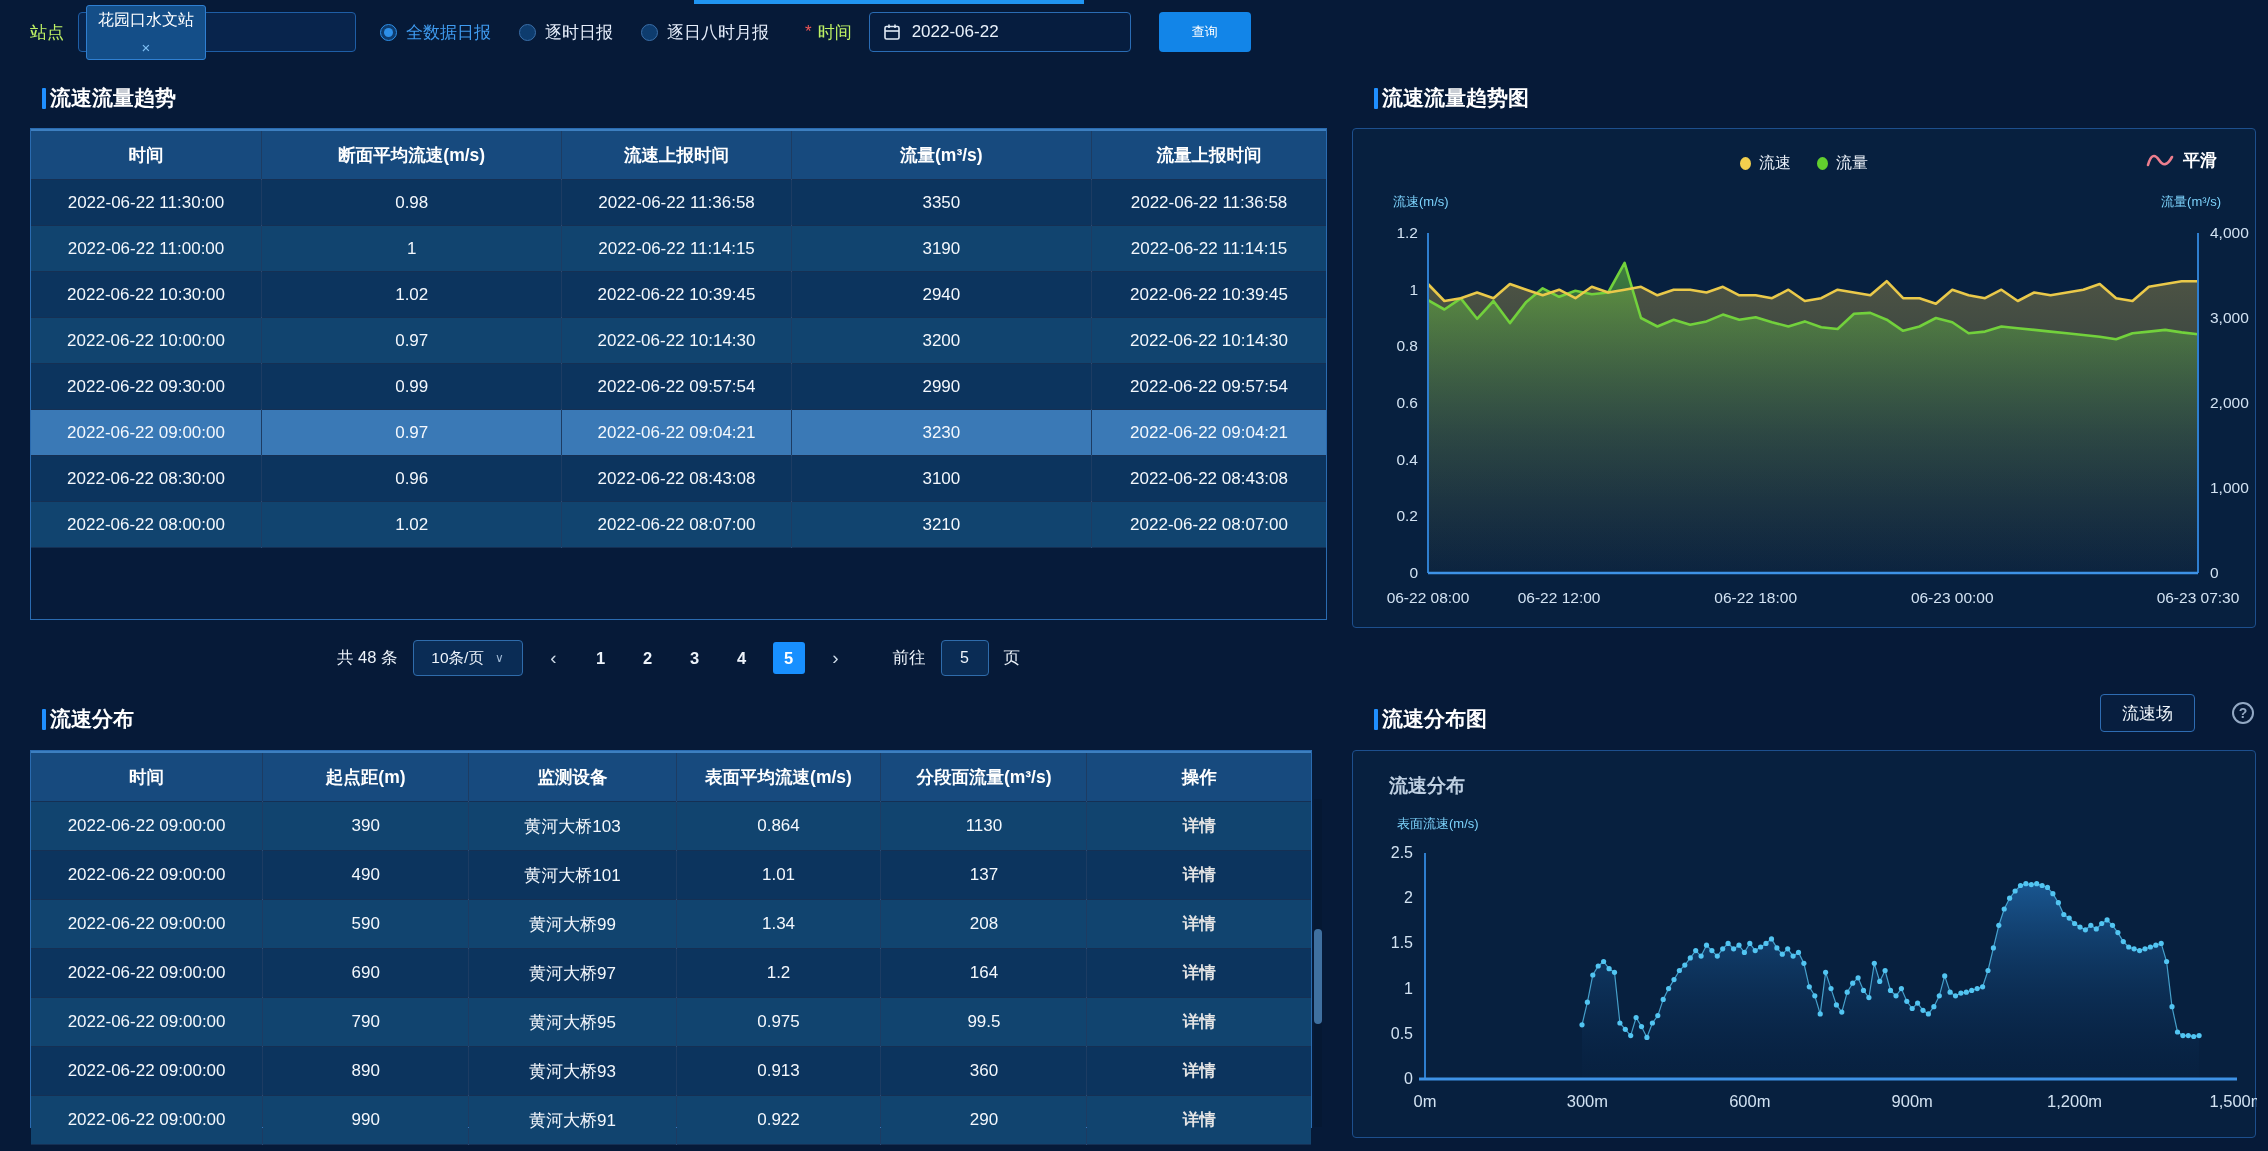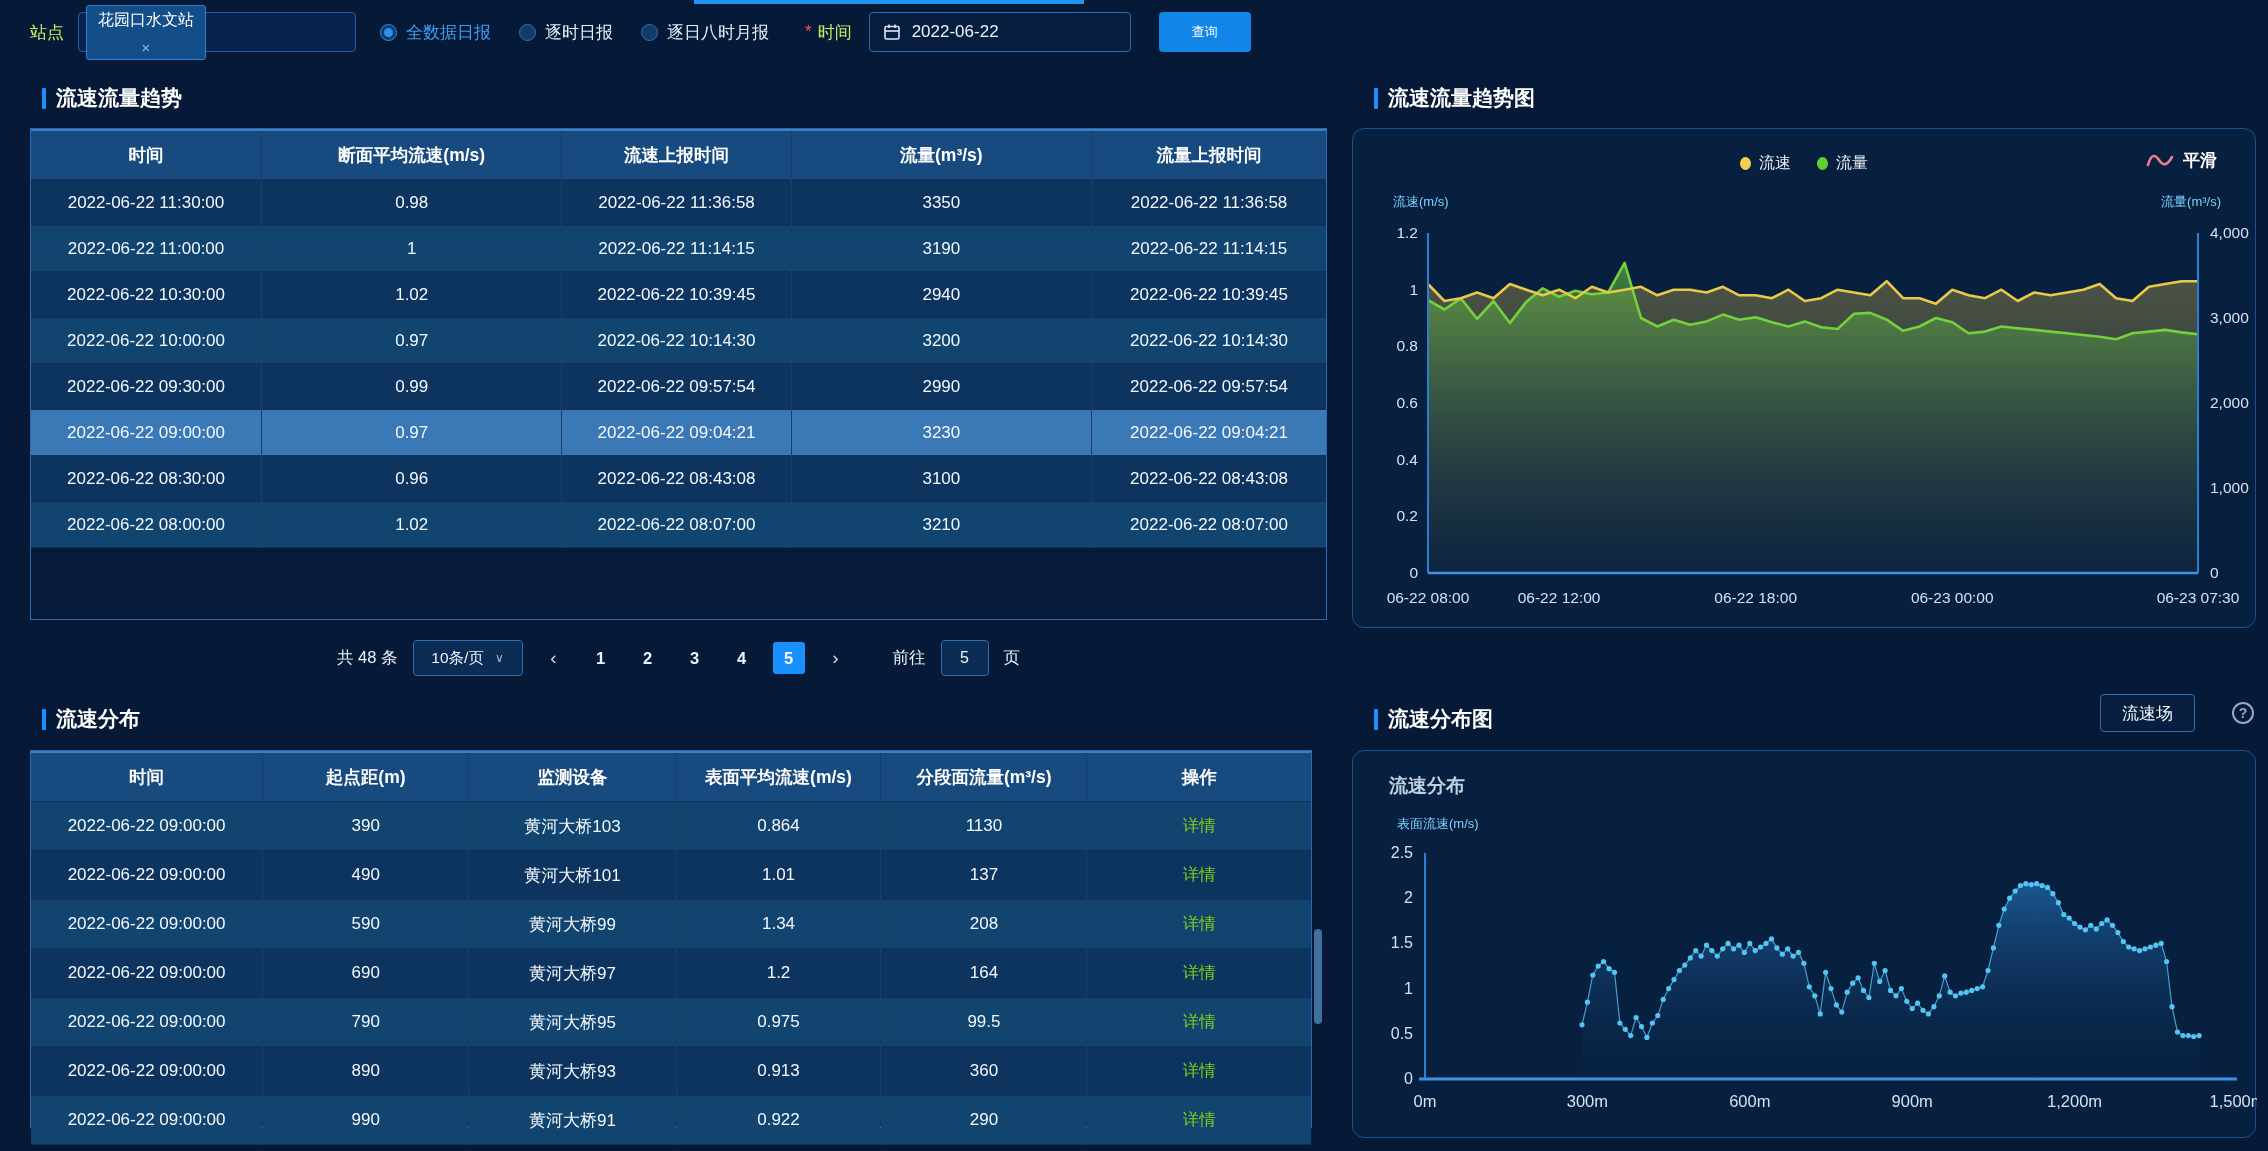--- a/index.html
+++ b/index.html
@@ -15,43 +15,43 @@
   .radio{display:flex;align-items:center;gap:9px;font-size:17px;color:#e6eefb;cursor:pointer;}
   .rdot{width:17px;height:17px;border-radius:50%;background:#0e3c6e;border:1px solid #3a6ea8;box-sizing:border-box;position:relative;flex:0 0 auto;}
   .radio.sel .rdot{border-color:#2d8fe8;}
   .radio.sel .rdot::after{content:"";position:absolute;inset:3px;border-radius:50%;background:#2d8fe8;}
   .radio.sel .rlabel{color:#3f9bef;}
   .req{color:#f05656;margin-left:36px;font-size:17px;}
   .tlabel{margin-left:6px;}
   .date-input{width:262px;height:40px;border:1px solid #2a6cb4;border-radius:4px;display:flex;align-items:center;gap:11px;padding:0 13px;margin-left:17px;font-size:17px;background:rgba(8,36,76,.4);box-sizing:border-box;cursor:pointer;}
   .btn-primary{margin-left:28px;width:92px;height:40px;background:#1285e8;border:none;border-radius:4px;color:#fff;font-size:13px;cursor:pointer;font-family:inherit;}
   
-  .sec-title{position:absolute;display:flex;align-items:center;gap:10px;font-size:21px;font-weight:bold;color:#fff;padding-left:12px;}
+  .sec-title{position:absolute;display:flex;align-items:center;gap:4px;font-size:21px;font-weight:bold;color:#fff;padding-left:12px;}
   .sec-bar{width:4px;height:21px;background:#1f8fff;border-radius:1px;}
   .table-wrap{position:absolute;border:1px solid #2a6bb0;box-sizing:border-box;background:rgba(8,32,64,.25);}
   table.dt{width:100%;border-collapse:collapse;table-layout:fixed;}
   .dt th{background:#174a7e;height:46px;font-size:17.5px;font-weight:bold;color:#fff;border-top:2px solid #3d7fc0;}
   .dt th,.dt td{text-align:center;border-right:1px solid rgba(100,160,225,.25);border-bottom:1px solid rgba(100,160,225,.16);overflow:hidden;white-space:nowrap;}
   .dt th:last-child,.dt td:last-child{border-right:none;}
   .dt td{height:43px;font-size:17px;color:#f4f8fd;}
   .dt2 td{height:46px;}
   tr.rl{background:#11446f;} tr.rd{background:#0c345e;} tr.hl{background:#3a79b6;}
-  .link{color:#84cc16;cursor:pointer;font-size:16.5px;}
+  .link{color:#e5e5e5;cursor:pointer;font-size:16.5px;font-weight:bold;}
   .vscroll{position:absolute;top:48px;bottom:0;left:1283px;width:8px;background:rgba(6,24,48,.55);}
   .vthumb{position:absolute;left:0;top:130px;width:8px;height:95px;border-radius:4px;background:#3f70a0;}
   
   .pagination{position:absolute;display:flex;align-items:center;justify-content:center;gap:15px;font-size:16.5px;color:#edf3fa;}
   .psize{width:108px;height:34px;border:1px solid #2f6cab;border-radius:4px;display:flex;align-items:center;justify-content:center;gap:11px;background:#0a2c55;font-size:15.5px;cursor:pointer;}
   .chev{color:#9fb8d4;font-size:12px;}
   .pbtn{min-width:32px;height:32px;display:flex;align-items:center;justify-content:center;border-radius:3px;font-size:16.5px;font-weight:bold;cursor:pointer;}
   .pbtn.active{background:#1890ff;color:#fff;}
   .parrow{color:#cfdce9;font-size:19px;font-weight:normal;}
   .goto-input{width:46px;height:34px;border:1px solid #2f6cab;border-radius:4px;display:flex;align-items:center;justify-content:center;background:#0a2c55;font-size:16px;}
   
-  .panel{position:absolute;border:1px solid #1d4f8d;border-radius:12px;background:#07203f;box-sizing:border-box;}
+  .panel{position:absolute;border:1px solid #1d4f8d;border-radius:4px;background:#07203f;box-sizing:border-box;}
   .legend-row{position:absolute;left:0;right:0;top:24px;display:flex;justify-content:center;gap:26px;font-size:16px;color:#e8eef6;}
   .leg{display:flex;align-items:center;gap:8px;cursor:pointer;}
   .ldot{width:11px;height:13px;border-radius:50%;flex:0 0 auto;}
   .smooth{position:absolute;right:38px;top:20px;display:flex;align-items:center;gap:9px;font-size:17px;font-weight:bold;color:#fff;}
   .axis-title{position:absolute;font-size:13px;color:#7dd3fc;}
   .chart-inner-title{position:absolute;font-size:19px;font-weight:bold;color:#bfd0e2;}
   .outline-btn{position:absolute;height:38px;padding:0 21px;border:1px solid #2e6cb2;border-radius:4px;background:rgba(10,40,80,.3);color:#f0f6fc;font-size:17px;font-family:inherit;cursor:pointer;}
   .help{position:absolute;width:22px;height:22px;border-radius:50%;border:2px solid #93a9c4;color:#93a9c4;display:flex;align-items:center;justify-content:center;font-size:14px;font-weight:bold;box-sizing:border-box;cursor:pointer;}
   svg text{font-family:"Liberation Sans",sans-serif;}
 </style>

